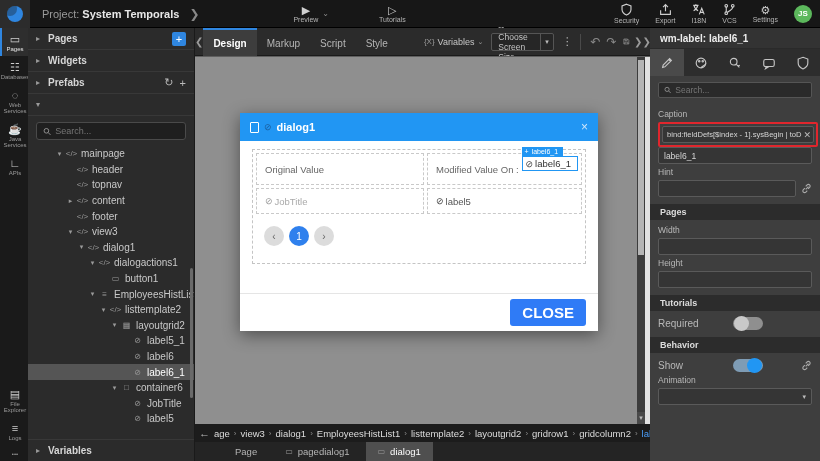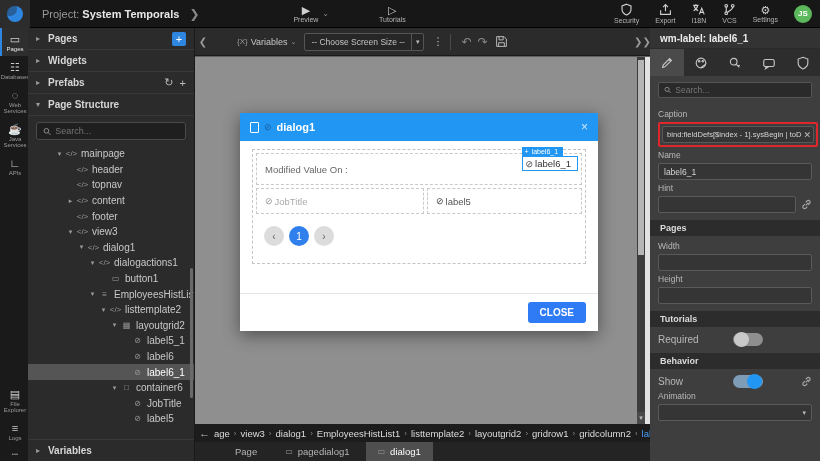--- a/index.html
+++ b/index.html
@@ -93,21 +93,21 @@
   .row-td { height:26px; }
   .muted { color:#a9a9a9; }
   .tag-glyph { font-size:9px; margin-right:2px; color:#444; }
   .sel-widget { position:absolute; right:3px; top:-7px; display:flex; flex-direction:column; align-items:flex-start; z-index:2; }
   .sel-badge { background:#2196f3; color:#fff; font-size:7px; padding:1px 5px 1px 3px; display:flex; gap:3px; align-items:center; }
   .sel-box { background:#fff; border:1px solid #2196f3; font-size:9.5px; color:#333; padding:1px 6px 1px 3px; display:flex; align-items:center; }
   .pagination { display:flex; gap:5px; padding:12px 8px 14px; }
   .pg { width:20px; height:20px; border-radius:50%; background:#dcdcdc; color:#666; display:flex; align-items:center; justify-content:center; font-size:10px; cursor:pointer; }
   .pg.active { background:#2f80ed; color:#fff; }
   .dlg-footer { height:38px; border-top:1px solid #e5e5e5; display:flex; align-items:center; justify-content:flex-end; padding:0 12px; flex-shrink:0; }
-  .close-btn { background:#2f7bf6; color:#fff; border:none; border-radius:3px; font-size:10px; font-weight:bold; padding:5px 12px; cursor:pointer; font-family:"Liberation Sans",sans-serif; }
+  .close-btn { background:#2f7bf6; color:#fff; border:none; border-radius:3px; font-size:15px; font-weight:bold; padding:5px 12px; cursor:pointer; font-family:"Liberation Sans",sans-serif; }
 
   
   .breadcrumb-bar { height:18px; background:#1c1c1c; display:flex; align-items:center; padding:0 4px; gap:4px; font-size:9.5px; color:#ddd; white-space:nowrap; overflow:hidden; }
   .bc-back { color:#bbb; font-size:11px; cursor:pointer; }
   .bc-item { cursor:pointer; }
   .bc-item.last { color:#4a9df8; }
   .bc-sep { color:#8a8a8a; font-size:8px; }
   .bottom-tabs { height:19px; background:#242424; display:flex; align-items:center; padding-left:28px; gap:4px; }
   .b-tab { height:19px; display:flex; align-items:center; gap:5px; padding:0 12px; color:#b5b5b5; font-size:9.5px; cursor:pointer; }
   .b-tab.active { background:#4f4f4f; color:#fff; }
@@ -245,21 +245,20 @@
       <span class="sec-label">Widgets</span>
     </div>
     <div class="lp-row">
       <span class="sec-caret">▸</span>
       <span class="sec-label">Prefabs</span>
       <span class="ghost-btn">↻</span>
       <span class="ghost-btn">+</span>
     </div>
     <div class="lp-row">
       <span class="sec-caret">▾</span>
-      <span class="sec-label">Page Structure</span>
     </div>
     <div class="lp-search">
       <svg width="9" height="9" viewBox="0 0 12 12">
           <circle cx="5" cy="5" r="3.4" fill="none" stroke="#9a9a9a" stroke-width="1.3"></circle>
           <path d="M7.6 7.6 L11 11" stroke="#9a9a9a" stroke-width="1.3"></path>
         </svg>
       <input placeholder="Search..." style="">
     </div>
     <div class="tree" id="tree">
         <div class="tree-row" style="padding-left: 26px;">
@@ -347,20 +346,26 @@
     <div class="lp-scroll"></div>
     <div class="lp-row variables-row">
       <span class="sec-caret">▸</span>
       <span class="sec-label">Variables</span>
     </div>
   </div>
 
   <div class="canvas-col">
     <div class="canvas-toolbar">
       <span class="collapse-left">❮</span>
+      <span id="canvasTabs" style="display:flex;height:100%">
+          <div class="c-tab active">Design</div>
+          <div class="c-tab">Markup</div>
+          <div class="c-tab">Script</div>
+          <div class="c-tab">Style</div>
+        </span>
       <span class="vars-btn">
         <span class="vx">{X}</span>
         <span>Variables</span>
         <span style="font-size:7px;color:#9a9a9a">⌄</span>
       </span>
       <span class="screen-select">
         <span class="ss-label">-- Choose Screen Size --</span>
         <span class="ss-arrow">▾</span>
       </span>
       <span class="dots">⋮</span>
@@ -379,20 +384,23 @@
         <div class="dlg-header">
           <span class="dlg-file-ic"></span>
           <span class="dlg-tag-ic">⊘</span>
           <span class="dlg-title">dialog1</span>
           <span class="dlg-close">×</span>
         </div>
         <div class="dlg-body">
           <div class="list-box">
             <div class="wm-table">
               <div class="wm-tr">
+                <div class="wm-td td-1 hdr-td">
+                  <span>Original Value</span>
+                </div>
                 <div class="wm-td td-2 hdr-td">
                   <span>Modified Value On :</span>
                   <span class="sel-widget">
                     <span class="sel-badge">
                       <span>+</span>
                       <span>label6_1</span>
                     </span>
                     <span class="sel-box">
                       <span class="tag-glyph">⊘</span>
                       <span>label6_1</span>
@@ -512,21 +520,20 @@
       <div class="fld-row">
         <div class="caption-wrap" style="flex:1">
           <div class="bind-input">
             <span style="overflow:hidden;text-overflow:clip;white-space:nowrap;flex:1">bind:fieldDefs[$index - 1].sysBegin | toD</span>
             <span class="bind-x">✕</span>
           </div>
         </div>
 
       </div>
 
-      <div class="fld-label">Name</div>
       <input class="rp-input" value="label6_1" style="">
 
       <div class="fld-label">Hint</div>
       <div class="fld-row">
         <input class="rp-input" style="">
         <svg class="link-svg" viewBox="0 0 14 14">
             <path d="M6 8 L9.5 4.5 M5 6.5 L3 8.5 A2.2 2.2 0 0 0 6.2 11.6 L8 9.8 M9 7.5 L11 5.5 A2.2 2.2 0 0 0 7.8 2.4 L6 4.2"></path>
           </svg>
       </div>
 

